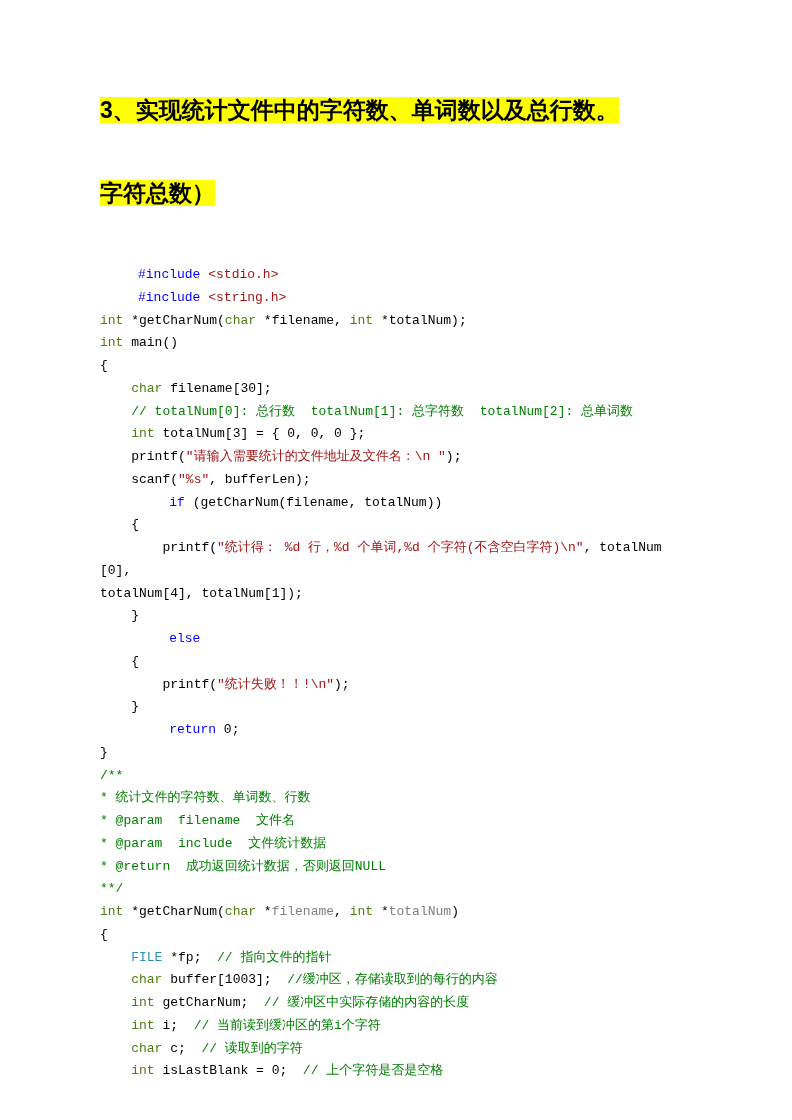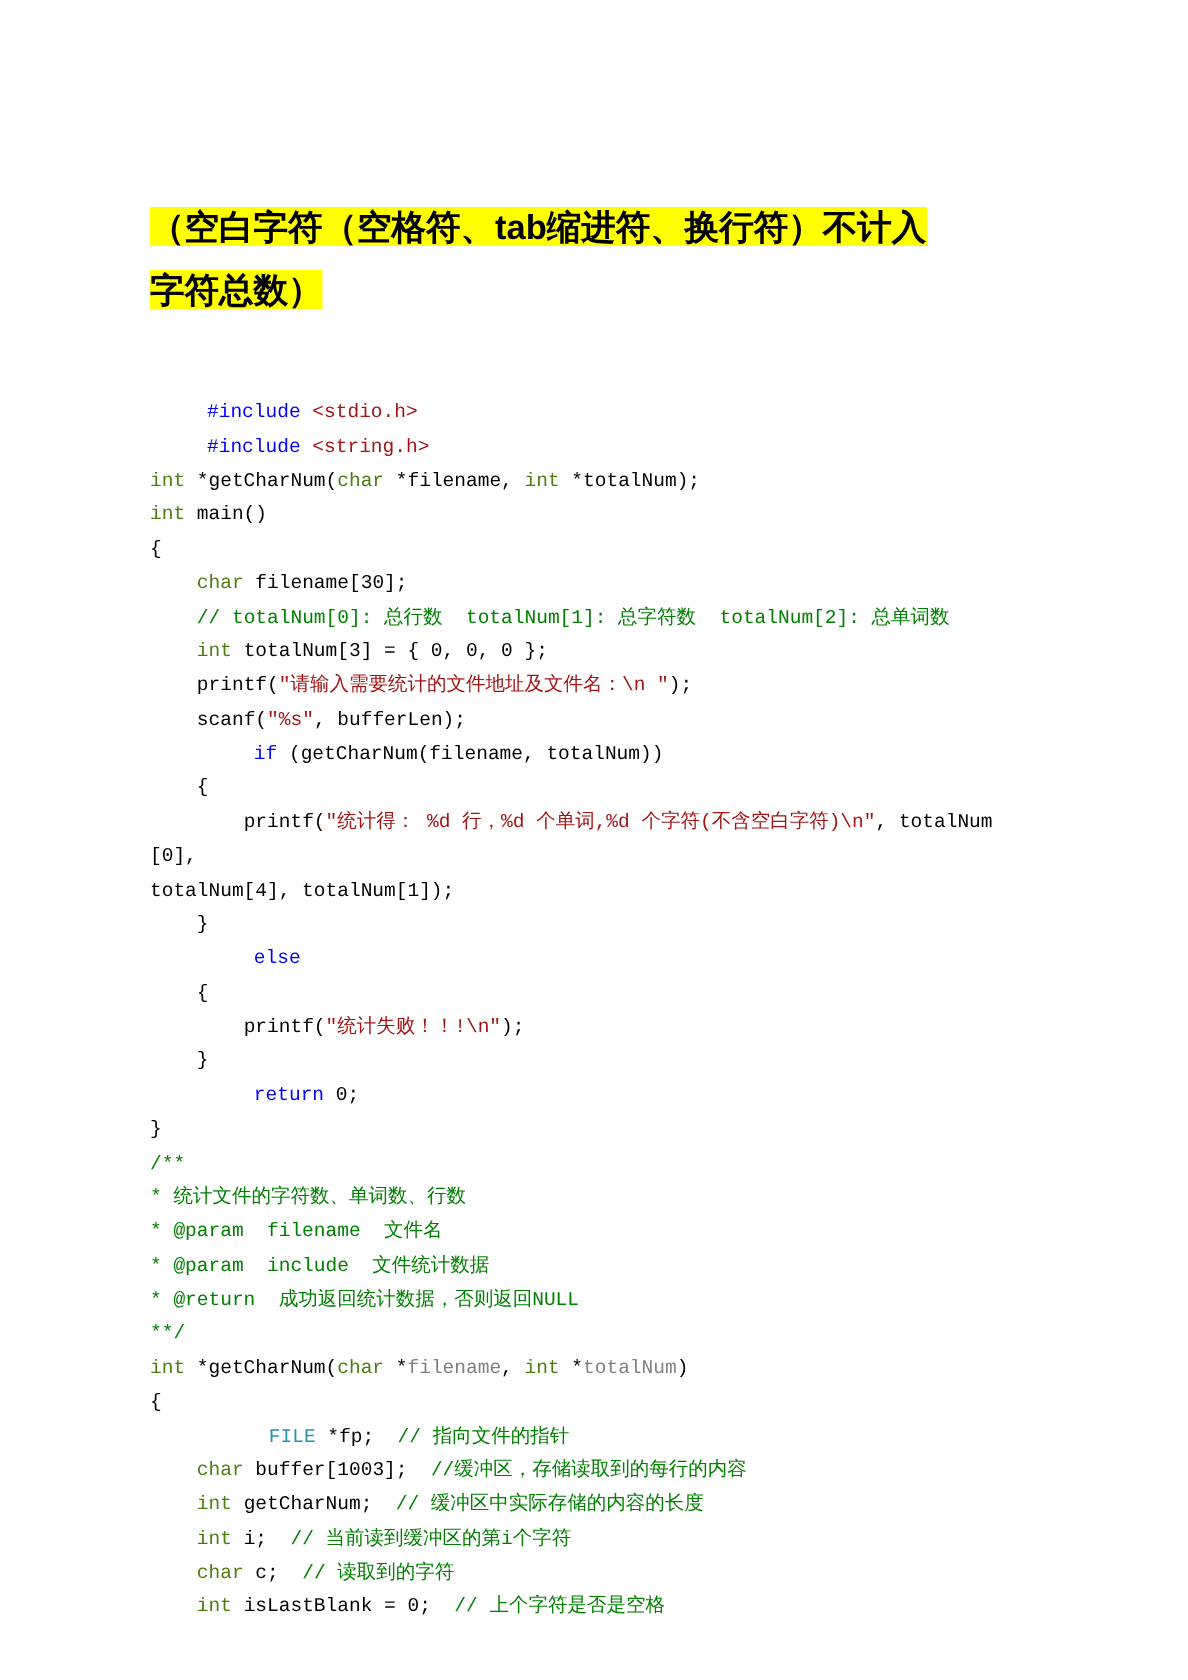--- a/index.html
+++ b/index.html
@@ -30,30 +30,30 @@
     line-height: 1.75;
     white-space: pre-wrap;
     word-break: break-all;
   } 
   .kw-blue { color: #0000ff; margin-left: 38px; }
   .lib { color: #a31515; }
   .type { color: #4d7c0f; }
   .str { color: #a31515; }
   .comment { color: #008000; }
   .ident-gray { color: #808080; text-align: center; }
-  .typedef { color: #2b91af; margin-left: 48px; }
+  .typedef { color: #2b91af; }
 </style>
 </head>
 <body>
 
 <div class="page">
 
   <div class="title">
+    <span class="hl">3、实现统计文件中的字符数、单词数以及总行数。</span><br>
     <br>
-    <span class="hl">（空白字符（空格符、tab缩进符、换行符）不计入</span><br>
     <span class="hl">字符总数）</span>
   </div>
 
   <div class="code"><span class="kw-blue">#include</span><span class="lib"> &lt;stdio.h&gt;</span>
 <span class="kw-blue">#include</span><span class="lib"> &lt;string.h&gt;</span>
 <span class="type">int</span><span> *getCharNum(</span><span class="type">char</span><span> *filename, </span><span class="type">int</span><span> *totalNum);</span>
 <span class="type">int</span><span> main()</span>
 <span>{</span>
 <span>    </span><span class="type">char</span><span> filename[30];</span>
 <span>    </span><span class="comment">// totalNum[0]: 总行数  totalNum[1]: 总字符数  totalNum[2]: 总单词数</span>

